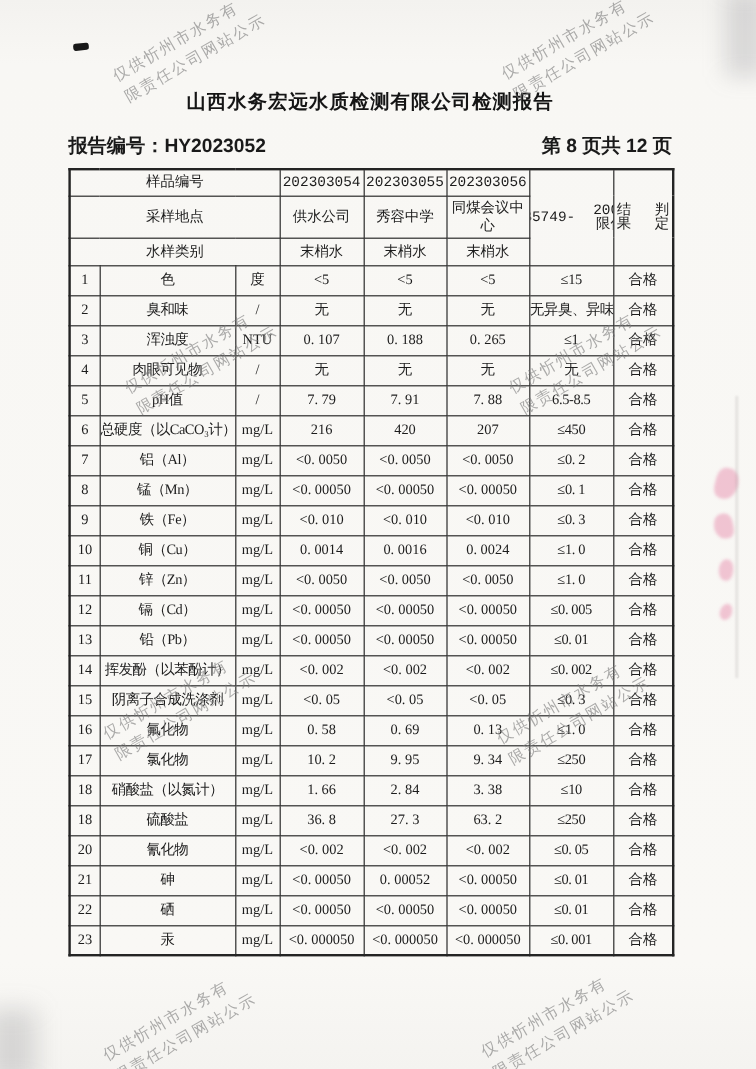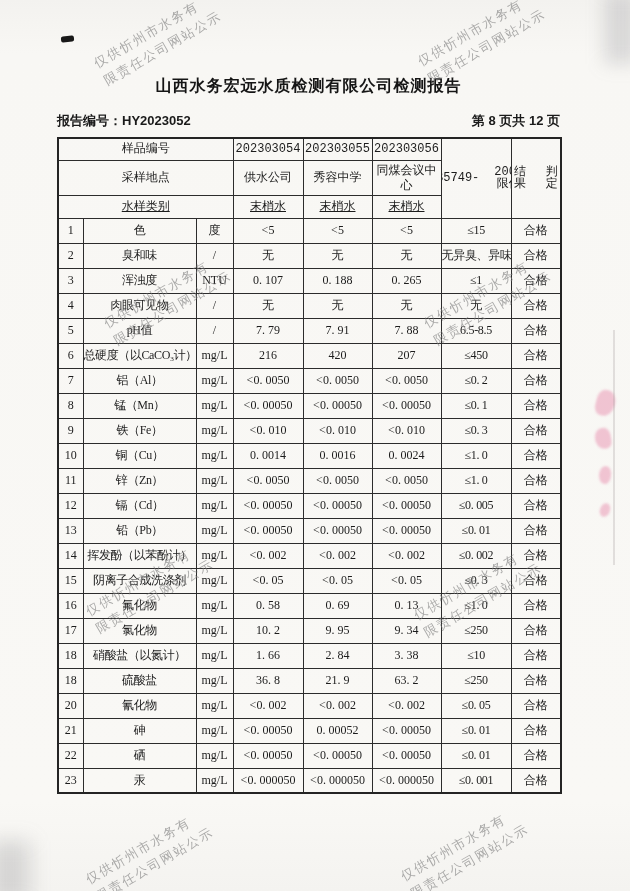--- a/index.html
+++ b/index.html
@@ -7,25 +7,25 @@
     position:relative;width:630px;height:891px;overflow:hidden;
     background:linear-gradient(180deg,#f3f2ef 0%,#f8f7f4 6%,#f9f8f5 90%,#f4f3f0 100%);
     font-family:"Liberation Serif","DejaVu Serif",serif;color:#1c1c1c;
   }
   .content{position:absolute;left:57px;top:0;width:503px;z-index:1;}
   .title{
     margin:76px 0 0 0;font-size:16px;line-height:20px;font-weight:bold;text-align:center;
     font-family:"Liberation Sans","DejaVu Sans",sans-serif;letter-spacing:1px;color:#151515;
   }
   .meta{display:flex;justify-content:space-between;align-items:baseline;margin-top:16px;
-    font-family:"Liberation Sans","DejaVu Sans",sans-serif;font-size:13px;font-weight:bold;color:#1a1a1a;text-align:right;}
+    font-family:"Liberation Sans","DejaVu Sans",sans-serif;font-size:16px;font-weight:bold;color:#1a1a1a;text-align:right;}
   table.results{border-collapse:collapse;table-layout:fixed;width:503px;margin-top:7px;border:2px solid #242424;}
   table.results td{border:1px solid #2c2c2c;padding:0;text-align:center;vertical-align:middle;
     font-size:12px;line-height:1.25;overflow:hidden;}
-  thead tr.h1{height:22px;font-family:Liberation Mono, monospace;} thead tr.h2{height:35px;} thead tr.h3{height:23px;text-decoration:underline;}
+  thead tr.h1{height:22px;font-family:Liberation Mono, monospace;} thead tr.h2{height:35px;} thead tr.h3{height:23px;}
   tbody tr{height:25px;}
   td.c-name{text-align:left;padding-left:6px;white-space:nowrap;letter-spacing:-0.4px;}
   td.c-limit{white-space:nowrap;font-size:11.5px;letter-spacing:-0.3px;margin-left:42px;}
   td.c-val,td.c-unit,td.c-no,td.c-result{white-space:nowrap;}
   td.c-loc{line-height:1.3;}
   .stack{display:flex;flex-direction:row;gap:15px;align-items:center;justify-content:center;}
   .stack span{display:block;line-height:1;}
   .sp span{letter-spacing:6px;margin-right:-6px;}
   
   .wm{
@@ -300,21 +300,21 @@
     <td class="c-val">3. 38</td>
     <td class="c-limit">≤10</td>
     <td class="c-result">合格</td>
   </tr>
 
   <tr>
     <td class="c-no">18</td>
     <td class="c-name">硫酸盐</td>
     <td class="c-unit">mg/L</td>
     <td class="c-val">36. 8</td>
-    <td class="c-val">21. 9</td>
+    <td class="c-val">27. 3</td>
     <td class="c-val">63. 2</td>
     <td class="c-limit">≤250</td>
     <td class="c-result">合格</td>
   </tr>
 
   <tr>
     <td class="c-no">20</td>
     <td class="c-name">氰化物</td>
     <td class="c-unit">mg/L</td>
     <td class="c-val">&lt;0. 002</td>

